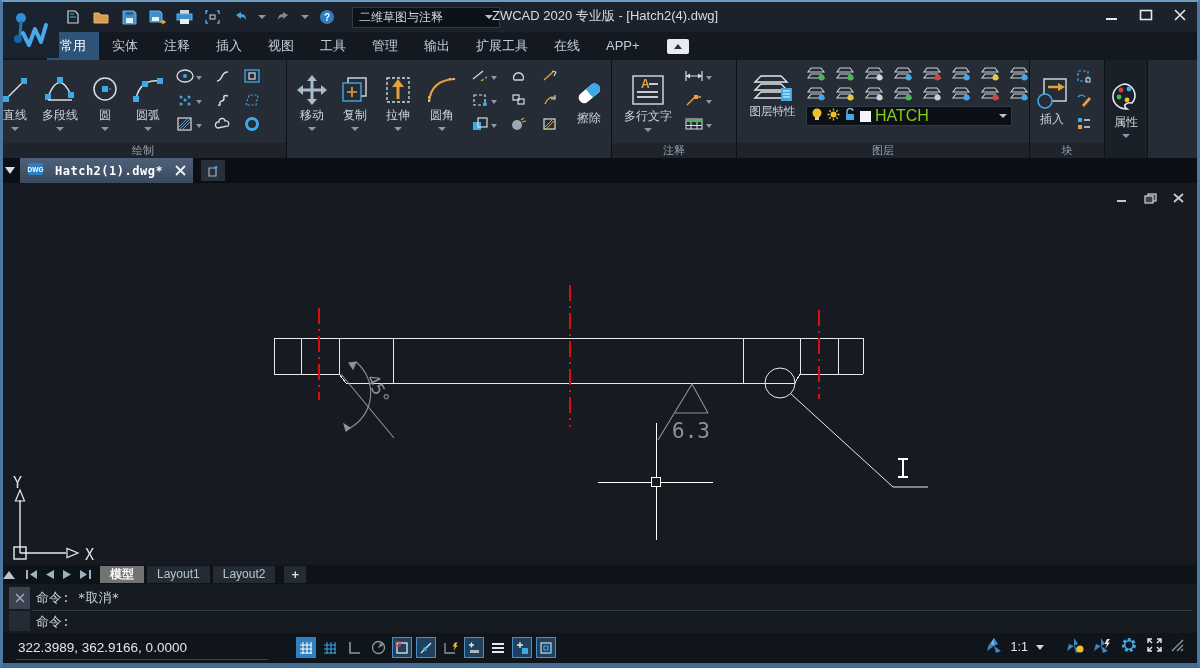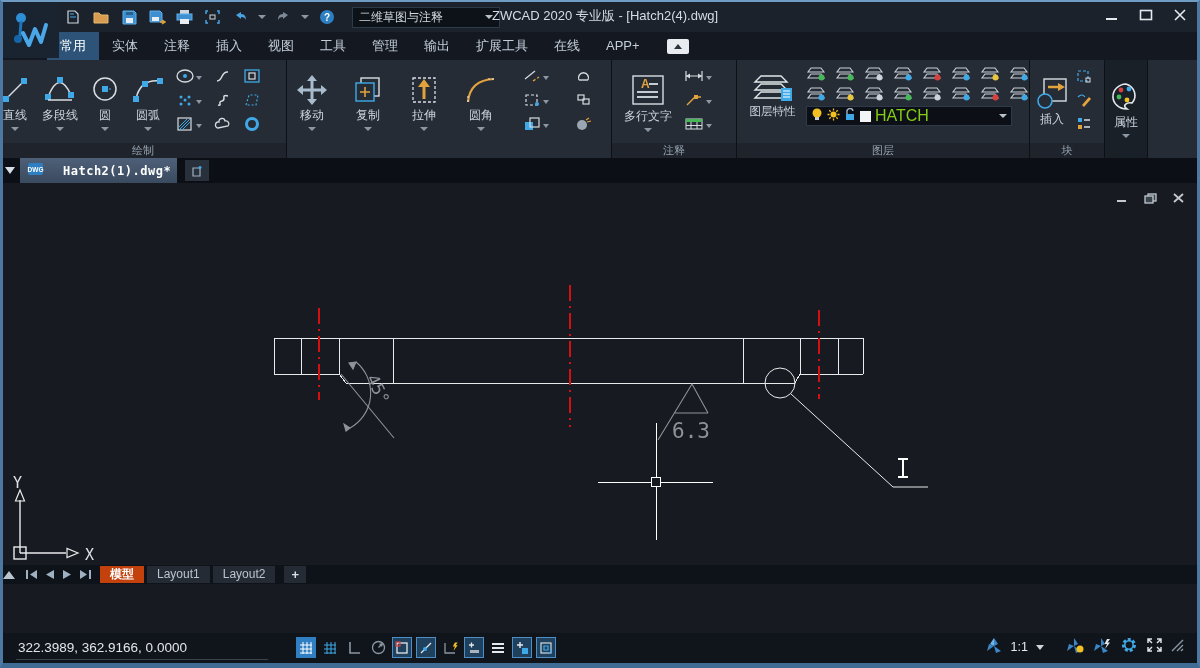--- a/index.html
+++ b/index.html
@@ -43,34 +43,34 @@
   .layer-combo { width:206px; height:20px; background:#0c1016; border:1px solid #2c3a4a; display:flex; align-items:center; gap:4px; padding:0 4px; }
   .layer-combo .swatch { width:11px; height:11px; background:#f2f4f6; }
   .layer-combo .lname { color:#84cc16; font-size:16px; }
   .layer-combo .ccaret { margin-left:auto; width:0;height:0;border-left:4px solid transparent;border-right:4px solid transparent;border-top:4px solid #b9c3cd; }
   .minigrid { display:flex; gap:9px; }
   .minigrid span { display:inline-flex; }
 
   
   .doctabs { position:absolute; left:0; top:158px; width:1200px; height:25px; background:#0c1016; display:flex; align-items:center; }
   .dtab-caret { width:20px; display:flex; justify-content:center; }
-  .dtab { width:157px; height:25px; background:linear-gradient(#4e6078,#3a4a5f); display:flex; align-items:center; gap:19px; padding:0 7px; }
+  .dtab { width:173px; height:25px; background:linear-gradient(#4e6078,#3a4a5f); display:flex; align-items:center; gap:11px; padding:0 7px; }
   .dtab .dname { color:#fff; font-size:12px; font-weight:bold; font-family:"DejaVu Sans Mono", monospace; letter-spacing:.5px; }
   .dtab-add { margin-left:8px; width:24px; height:21px; background:#28303c; display:flex; align-items:center; justify-content:center; }
 
   
   .canvas { position:absolute; left:0; top:183px; width:1200px; height:382px; background:#171a20; }
   .mdi { position:absolute; right:14px; top:8px; display:flex; gap:12px; z-index:5; }
   .mdi .mbtn { width:16px; height:14px; display:flex; align-items:center; justify-content:center; }
 
   
   .layoutbar { position:absolute; left:0; top:565px; width:1200px; height:19px; background:#0e1319; display:flex; align-items:center; }
   .lnav { width:18px; height:17px; display:flex; align-items:center; justify-content:center; }
   .ltab { height:17px; margin-top:0; padding:0 10px; font-size:12px; line-height:17px; color:#bac4cf; background:#242b35; margin-right:3px; text-align:center; }
-  .ltab.active { background:#c2410c; color:#fff; font-weight:bold; }
+  .ltab.active { background:#737373; color:#fff; font-weight:bold; }
   .ltab-add { width:22px; text-align:center; color:#d8dee5; background:#242b35; font-size:13px; line-height:17px; font-weight:bold; }
 
   
   .cmd { position:absolute; left:0; top:584px; width:1200px; height:49px; background:#161b22; }
   .cmd-gutter { position:absolute; left:9px; top:3px; width:21px; height:22px; background:#3a434f; display:flex; align-items:center; justify-content:center; }
   .cmd-gutter2 { position:absolute; left:9px; top:27px; width:21px; height:20px; background:#242b34; }
   .cmd-line { position:absolute; left:36px; color:#c8d0d9; font-size:13px; font-family:"DejaVu Sans Mono", monospace; line-height:22px; }
   .cmd-div { position:absolute; left:32px; right:8px; top:26px; height:1px; background:#323b47; }
 
   
@@ -300,21 +300,21 @@
               <span><svg width="16" height="14">
                   <circle cx="8" cy="7" r="5.5" fill="none" stroke="#3fa9e8" stroke-width="3"></circle>
                 </svg></span>
             </div>
         </div>
       </div>
       <div class="plabel">绘制</div>
     </div>
 
     <div class="panel" style="width:325px">
-      <div class="pbody" style="padding-left:10px; gap:26px">
+      <div class="pbody" style="padding-left:10px; gap:13px">
         <div class="bigbtn">
           <svg width="30" height="30">
               <path d="M15,3 L15,27 M3,15 L27,15" stroke="#a9bccd" stroke-width="3"></path>
               <path d="M15,0 l5,6 h-10 z M15,30 l5,-6 h-10 z M0,15 l6,-5 v10 z M30,15 l-6,-5 v10 z" fill="#a9bccd"></path>
             </svg>
           <span class="lbl">移动</span>
             <span class="caret"></span>
         </div>
         <div class="bigbtn">
           <svg width="30" height="30">
@@ -770,20 +770,31 @@
           <path d="M0,0 v9 l7,-4.5 z" fill="#9fb0c0"></path>
           <rect x="9" y="0" width="2" height="9" fill="#9fb0c0"></rect>
         </svg>
       </span>
     <span class="ltab active" style="margin-left:6px">模型</span>
     <span class="ltab">Layout1</span>
     <span class="ltab">Layout2</span>
     <span class="ltab-add" style="margin-left:6px">+</span>
   </div>
 
+  <div class="cmd">
+    <div class="cmd-gutter">
+        <svg width="10" height="10">
+          <path d="M1,1 L9,9 M9,1 L1,9" stroke="#9aa6b4" stroke-width="1.6"></path>
+        </svg>
+      </div>
+    <div class="cmd-gutter2"></div>
+    <div class="cmd-line" style="top:3px">命令: *取消*</div>
+    <div class="cmd-div"></div>
+    <div class="cmd-line" style="top:27px">命令:</div>
+  </div>
 
   <div class="statusbar">
     <span class="coords">322.3989, 362.9166, 0.0000</span>
     <span class="coords-ul"></span>
     <div class="toggles">
       <span class="tg filled">
           <svg width="14" height="14">
             <path d="M1,4 h12 M1,8 h12 M1,12 h12 M4,1 v12 M8,1 v12 M12,1 v12" stroke="#fff" stroke-width="1"></path>
           </svg>
         </span>

